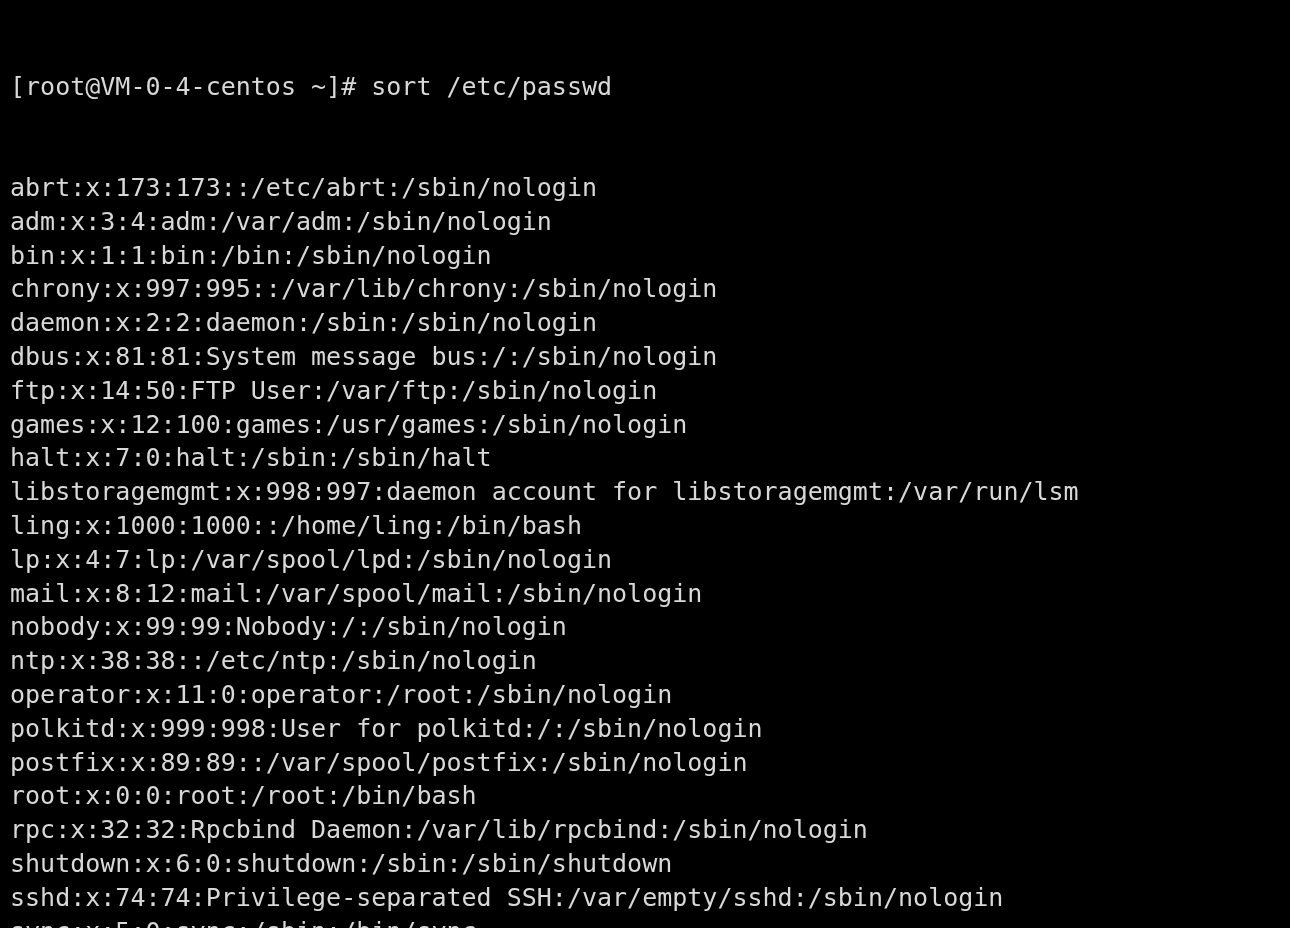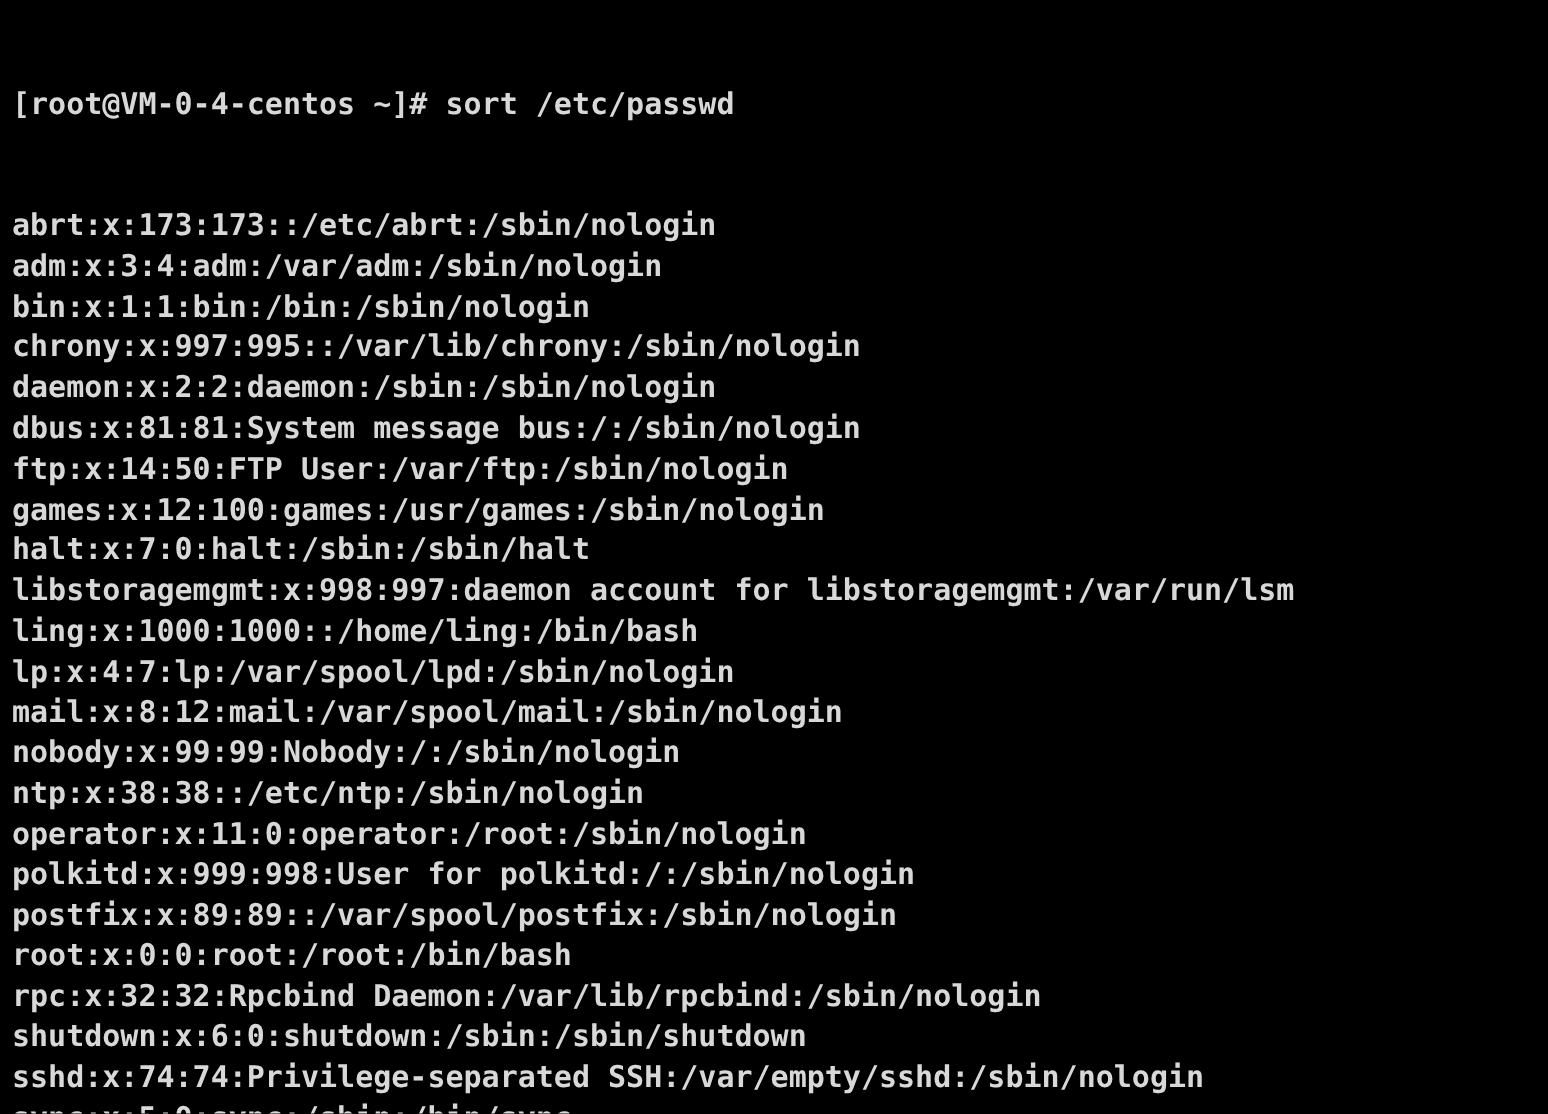--- a/index.html
+++ b/index.html
@@ -14,21 +14,20 @@
     font-family: "DejaVu Sans Mono", "Liberation Mono", monospace;
   }
   #terminal {
     position: relative;
     width: 1290px;
     height: 928px;
     background: #000000;
     overflow: hidden;
     padding: 0;
     box-sizing: border-box;
-    font-weight: bold;
   }
   #screen {
     position: absolute;
     left: 10px;
     top: 2px;
     width: 1290px;
     white-space: pre;
     font-family: "DejaVu Sans Mono", "Liberation Mono", monospace;
     font-size: 25px;
     line-height: 33.8px;

